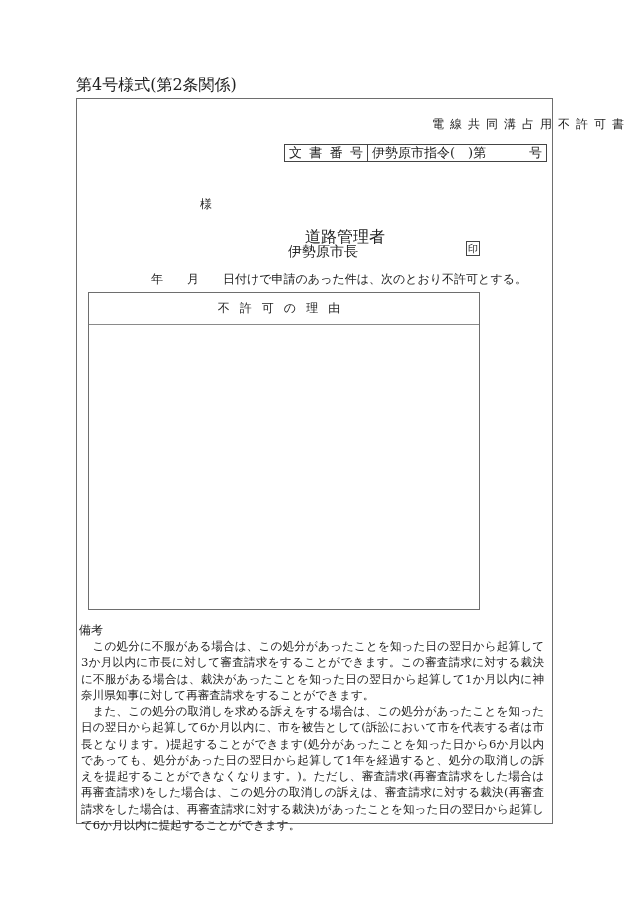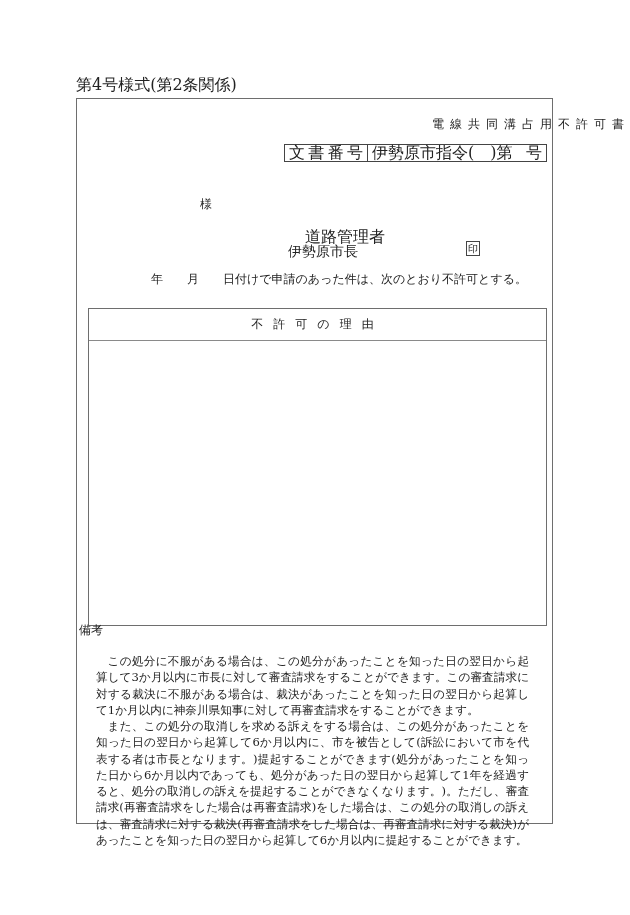--- a/index.html
+++ b/index.html
@@ -2,35 +2,35 @@
 <html><head>
 <meta charset="utf-8">
 <style>
   html, body { margin:0; padding:0; background:#ffffff; }
   body { width:630px; height:915px; position:relative; overflow:hidden;
          font-family:"DejaVu Serif","Liberation Serif",serif; color:#222; }
   .abs { position:absolute; }
   .form-label { left:76px; top:75px; font-size:16px; }
   .outer { left:76px; top:98px; width:477px; height:726px; border:1.5px solid #6e6e6e; box-sizing:border-box; }
   .title { left:0; width:630px; top:116px; text-align:right; font-size:12px; letter-spacing:6px; }
-  .doc-table { left:284px; top:144px; border-collapse:collapse; font-size:16px; }
+  .doc-table { left:284px; top:144px; border-collapse:collapse; font-size:13px; }
   .doc-table td { border:1px solid #444; height:16px; padding:0 4px; white-space:nowrap; line-height:16px; }
   .doc-table td.lbl { width:74px; text-align:justify; text-align-last:justify; }
   .doc-table td.val { width:170px; position:relative; }
   .doc-table .r { position:absolute; right:4px; top:0; }
   .sama { left:200px; top:196px; font-size:12px; }
   .mgr1 { left:305px; top:227px; font-size:16px; }
   .mgr2 { left:288px; top:243px; font-size:14px; }
   .seal { left:466px; top:241px; width:12px; height:13px; border:1px solid #444; font-size:10px; line-height:13px; text-align:center; }
   .notice { left:143px; top:271px; font-size:12px; white-space:pre;margin-left:8px; }
-  .reason-box { left:88px; top:292px; width:459px; height:318px; border:1.5px solid #6e6e6e; box-sizing:border-box;margin-top:16px; }
+  .reason-box { left:88px; top:292px; width:392px; height:318px; border:1.5px solid #6e6e6e; box-sizing:border-box; }
   .reason-head { position:absolute; left:0; right:0; top:0; height:31px; border-bottom:1.5px solid #8a8a8a; text-align:center; line-height:30px; font-size:12px; letter-spacing:10px; }
   .remarks-label { left:79px; top:622px; font-size:12px; }
   .remarks { left:81px; width:463px; font-size:11.6px; line-height:16.3px; text-align:justify; }
-  .remarks p { margin:15px; text-indent:1em; }
+  .remarks p { margin:0; text-indent:1em; }
   .rem1 { top:638px; }
   .rem2 { top:703px; }
 </style>
 </head>
 <body>
 
 <div class="abs form-label">第4号様式(第2条関係)</div>
 
 <div class="abs outer"></div>
 

